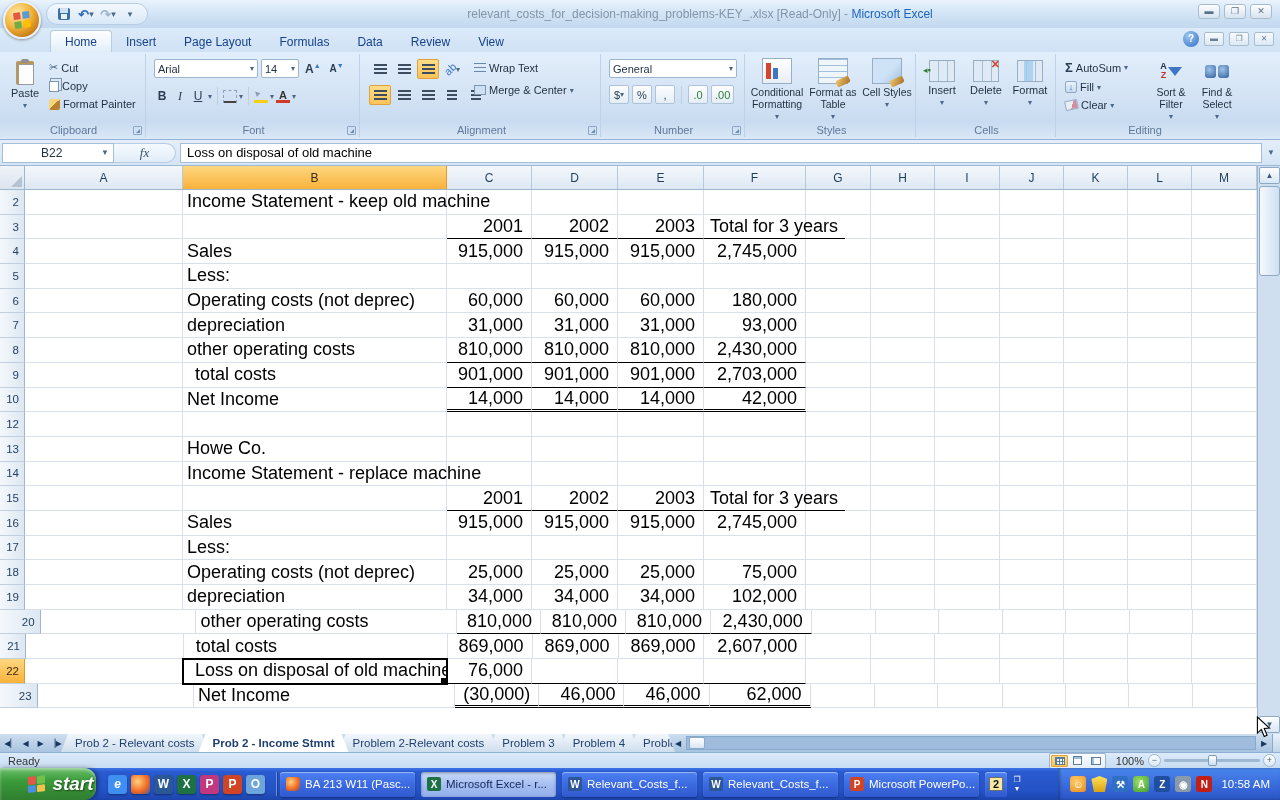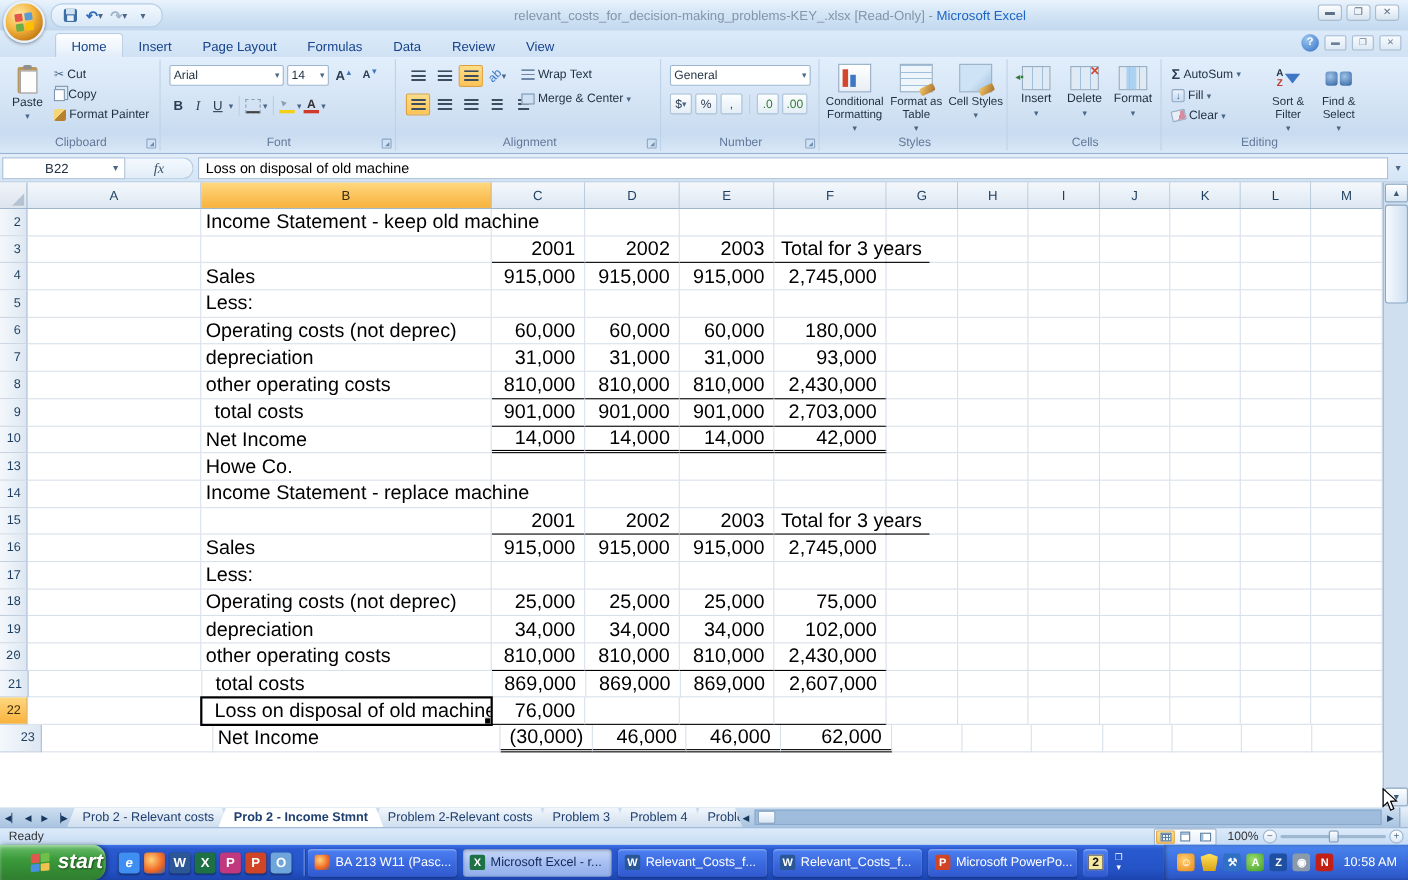--- a/index.html
+++ b/index.html
@@ -646,20 +646,36 @@
       <div class="cell num u2" style="width: 102px;">42,000</div>
       <div class="cell" style="width: 65px;"></div>
       <div class="cell" style="width: 64px;"></div>
       <div class="cell" style="width: 65px;"></div>
       <div class="cell" style="width: 64px;"></div>
       <div class="cell" style="width: 64px;"></div>
       <div class="cell" style="width: 64px;"></div>
       <div class="cell" style="width: 65px;"></div>
     </div>
     <div class="grow">
+      <div class="rowh" style="width: 25px;">12</div>
+      <div class="cell" style="width: 158px;"></div>
+      <div class="cell bcell" style="width: 264px;"></div>
+      <div class="cell" style="width: 85px;"></div>
+      <div class="cell" style="width: 86px;"></div>
+      <div class="cell" style="width: 86px;"></div>
+      <div class="cell" style="width: 102px;"></div>
+      <div class="cell" style="width: 65px;"></div>
+      <div class="cell" style="width: 64px;"></div>
+      <div class="cell" style="width: 65px;"></div>
+      <div class="cell" style="width: 64px;"></div>
+      <div class="cell" style="width: 64px;"></div>
+      <div class="cell" style="width: 64px;"></div>
+      <div class="cell" style="width: 65px;"></div>
+    </div>
+    <div class="grow">
       <div class="rowh" style="width: 25px;">13</div>
       <div class="cell" style="width: 158px;"></div>
       <div class="cell bcell" style="width: 264px;">Howe Co.</div>
       <div class="cell" style="width: 85px;"></div>
       <div class="cell" style="width: 86px;"></div>
       <div class="cell" style="width: 86px;"></div>
       <div class="cell" style="width: 102px;"></div>
       <div class="cell" style="width: 65px;"></div>
       <div class="cell" style="width: 64px;"></div>
       <div class="cell" style="width: 65px;"></div>
@@ -758,21 +774,21 @@
       <div class="cell num" style="width: 102px;">102,000</div>
       <div class="cell" style="width: 65px;"></div>
       <div class="cell" style="width: 64px;"></div>
       <div class="cell" style="width: 65px;"></div>
       <div class="cell" style="width: 64px;"></div>
       <div class="cell" style="width: 64px;"></div>
       <div class="cell" style="width: 64px;"></div>
       <div class="cell" style="width: 65px;"></div>
     </div>
     <div class="grow">
-      <div class="rowh" style="width: 25px; font-family: Liberation Mono, monospace;">20</div>
+      <div class="rowh" style="width: 41px;">20</div>
       <div class="cell" style="width: 158px;"></div>
       <div class="cell bcell" style="width: 264px;">other operating costs</div>
       <div class="cell num u1" style="width: 85px;">810,000</div>
       <div class="cell num u1" style="width: 86px;">810,000</div>
       <div class="cell num u1" style="width: 86px;">810,000</div>
       <div class="cell num u1" style="width: 102px;">2,430,000</div>
       <div class="cell" style="width: 65px;"></div>
       <div class="cell" style="width: 64px;"></div>
       <div class="cell" style="width: 65px;"></div>
       <div class="cell" style="width: 64px;"></div>

